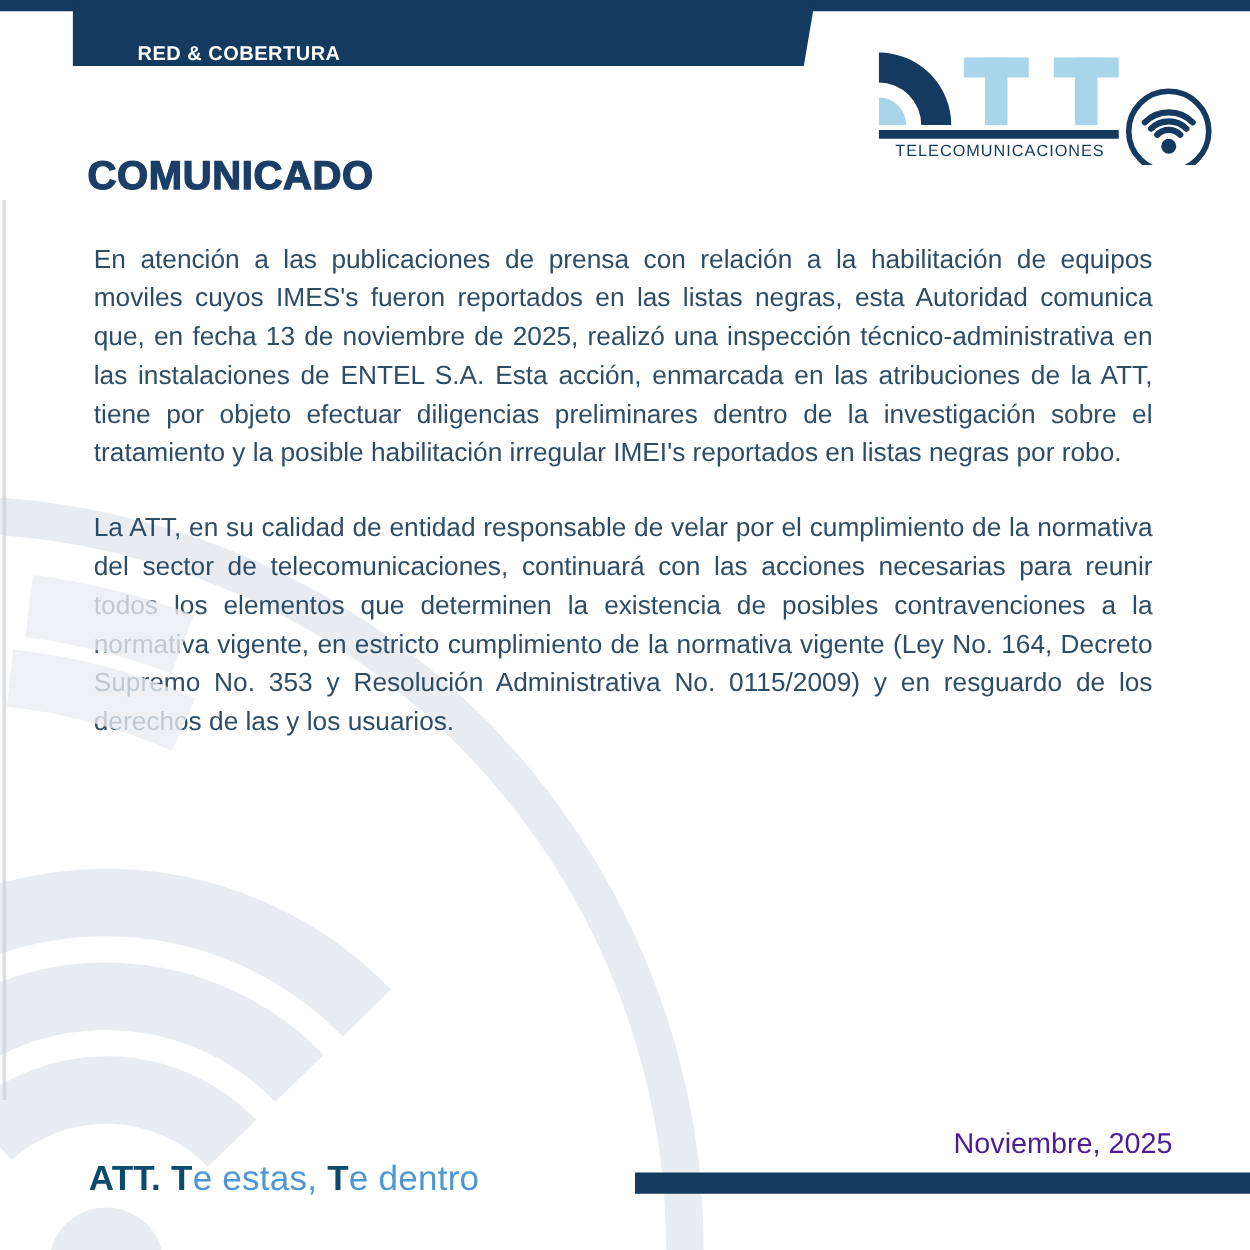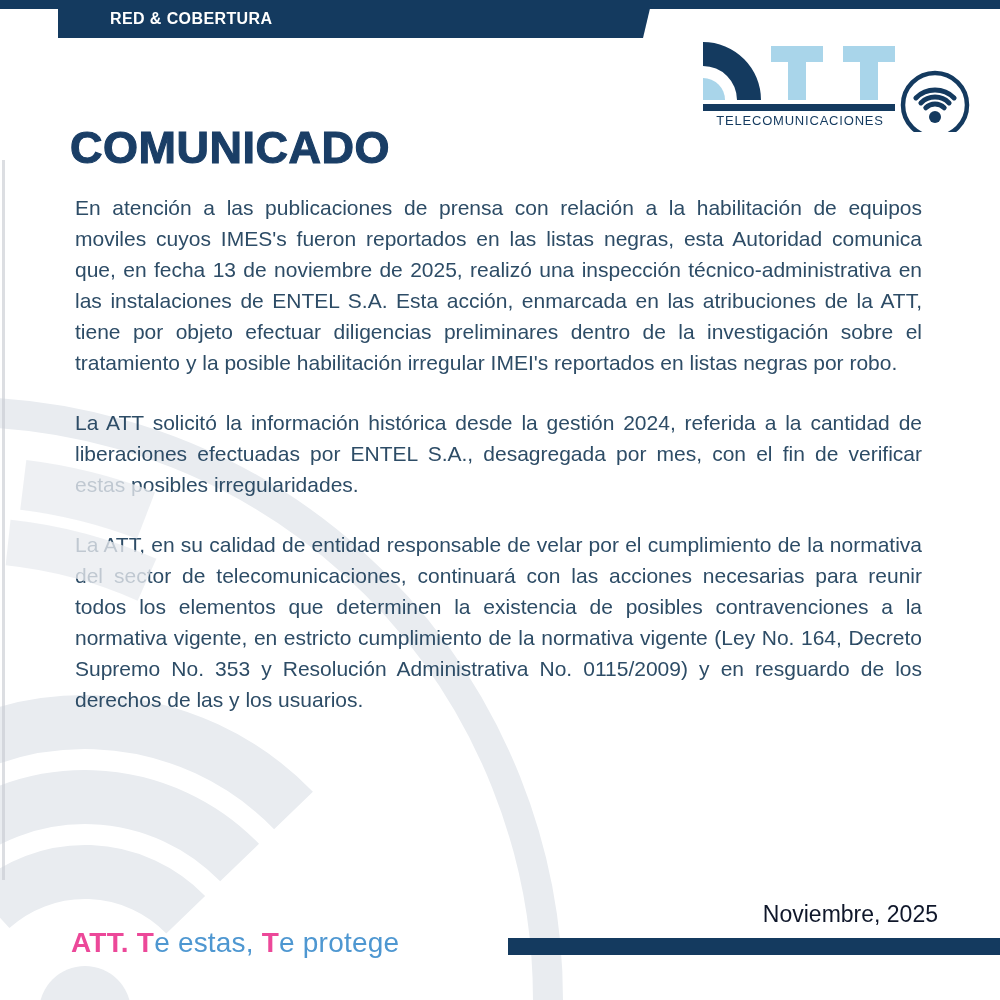--- a/index.html
+++ b/index.html
@@ -7,51 +7,51 @@
     position:relative;width:1000px;height:1000px;background:#ffffff;overflow:hidden;
     font-family:"Liberation Sans",sans-serif;
   }
   .wm{position:absolute;left:0;top:0;pointer-events:none;}
   .wm-back{z-index:0;}
   .wm-front{z-index:2;}
   .content{position:absolute;inset:0;z-index:1;}
 
   .top-strip{position:absolute;left:0;top:0;width:1000px;height:9px;background:#143A5F;}
   .banner{
-    position:absolute;left:58px;top:0;width:594px;height:38px;background:#143A5F;
+    position:absolute;left:58px;top:0;width:594px;height:53px;background:#143A5F;
     clip-path:polygon(0 0,100% 0,calc(100% - 9px) 100%,0 100%);
-    display:flex;align-items:center;
+    display:flex;align-items:flex-end;
   }
   .banner-label{margin-left:52px;color:#ffffff;font-weight:bold;font-size:16px;letter-spacing:.4px;}
 
   .logo{position:absolute;left:703px;top:40px;width:272px;height:92px;}
   .logo-subtitle{
     position:absolute;left:1px;top:73px;width:192px;text-align:center;
     font-size:13px;font-weight:normal;letter-spacing:.8px;color:#143A5F;white-space:nowrap;
   }
 
   .title{
     position:absolute;left:70px;top:122px;margin:0;
-    font-size:45px;font-weight:900;color:#1A3E66;letter-spacing:.5px;
+    font-size:32px;font-weight:900;color:#1A3E66;letter-spacing:.5px;
     -webkit-text-stroke:1.1px #1A3E66;
   }
 
   .body-text{position:absolute;left:75px;top:192px;width:863px;}
   .body-text p{
     margin:0 16px 29px 0;font-size:21px;line-height:31px;text-align:justify;
     color:#2D4C66;
   }
 
   .date{
     position:absolute;left:0;top:901px;width:938px;text-align:right;
-    font-size:23px;color:#0f172a;
+    font-size:23px;color:#4c1d95;
   }
 
   .slogan{position:absolute;left:71px;top:927px;font-size:28px;letter-spacing:.2px;white-space:nowrap;}
-  .s-b{font-weight:bold;color:#ec4899;}
+  .s-b{font-weight:bold;color:#0c4a6e;}
   .s-l{color:#4E97D1;}
 
   .bottom-bar{position:absolute;left:508px;top:938px;width:492px;height:17px;background:#143A5F;}
 
   .left-edge{position:absolute;left:2px;top:160px;width:3px;height:720px;background:#C9CDD2;opacity:.65;}
 </style>
 </head>
 <body>
 
 <div class="page">
@@ -100,27 +100,26 @@
           <circle cx="232" cy="77" r="6" fill="#143A5F" stroke="none"></circle>
         </g>
       </svg>
       <div class="logo-subtitle">TELECOMUNICACIONES</div>
     </div>
 
     <h1 class="title">COMUNICADO</h1>
 
     <div class="body-text">
       <p>En atención a las publicaciones de prensa con relación a la habilitación de equipos moviles cuyos IMES's fueron reportados en las listas negras, esta Autoridad comunica que, en fecha 13 de noviembre de 2025, realizó una inspección técnico-administrativa en las instalaciones de ENTEL S.A. Esta acción, enmarcada en las atribuciones de la ATT, tiene por objeto efectuar diligencias preliminares dentro de la investigación sobre el tratamiento y la posible habilitación irregular IMEI's reportados en listas negras por robo.</p>
-      <p>La ATT solicitó la información histórica desde la gestión 2024, referida a la cantidad de liberaciones efectuadas por ENTEL S.A., desagregada por mes, con el fin de verificar estas posibles irregularidades.</p>
       <p>La ATT, en su calidad de entidad responsable de velar por el cumplimiento de la normativa del sector de telecomunicaciones, continuará con las acciones necesarias para reunir todos los elementos que determinen la existencia de posibles contravenciones a la normativa vigente, en estricto cumplimiento de la normativa vigente (Ley No. 164, Decreto Supremo No. 353 y Resolución Administrativa No. 0115/2009) y en resguardo de los derechos de las y los usuarios.</p>
     </div>
 
     <div class="date">Noviembre, 2025</div>
 
-    <div class="slogan"><span class="s-b">ATT.</span> <span class="s-b">T</span><span class="s-l">e estas,</span> <span class="s-b">T</span><span class="s-l">e protege</span></div>
+    <div class="slogan"><span class="s-b">ATT.</span> <span class="s-b">T</span><span class="s-l">e estas,</span> <span class="s-b">T</span><span class="s-l">e dentro</span></div>
 
     <div class="bottom-bar"></div>
 
   </div>
 
   <svg class="wm wm-front" width="1000" height="1000" viewBox="0 0 1000 1000" aria-hidden="true">
     <g fill="none" stroke="rgba(233,236,240,0.78)">
       <path d="M23.3,484.9 A519,519 0 0 1 146,515.5" stroke-width="50"></path>
       <path d="M8.1,542.5 A460,460 0 0 1 147,579.8" stroke-width="46"></path>
     </g>

